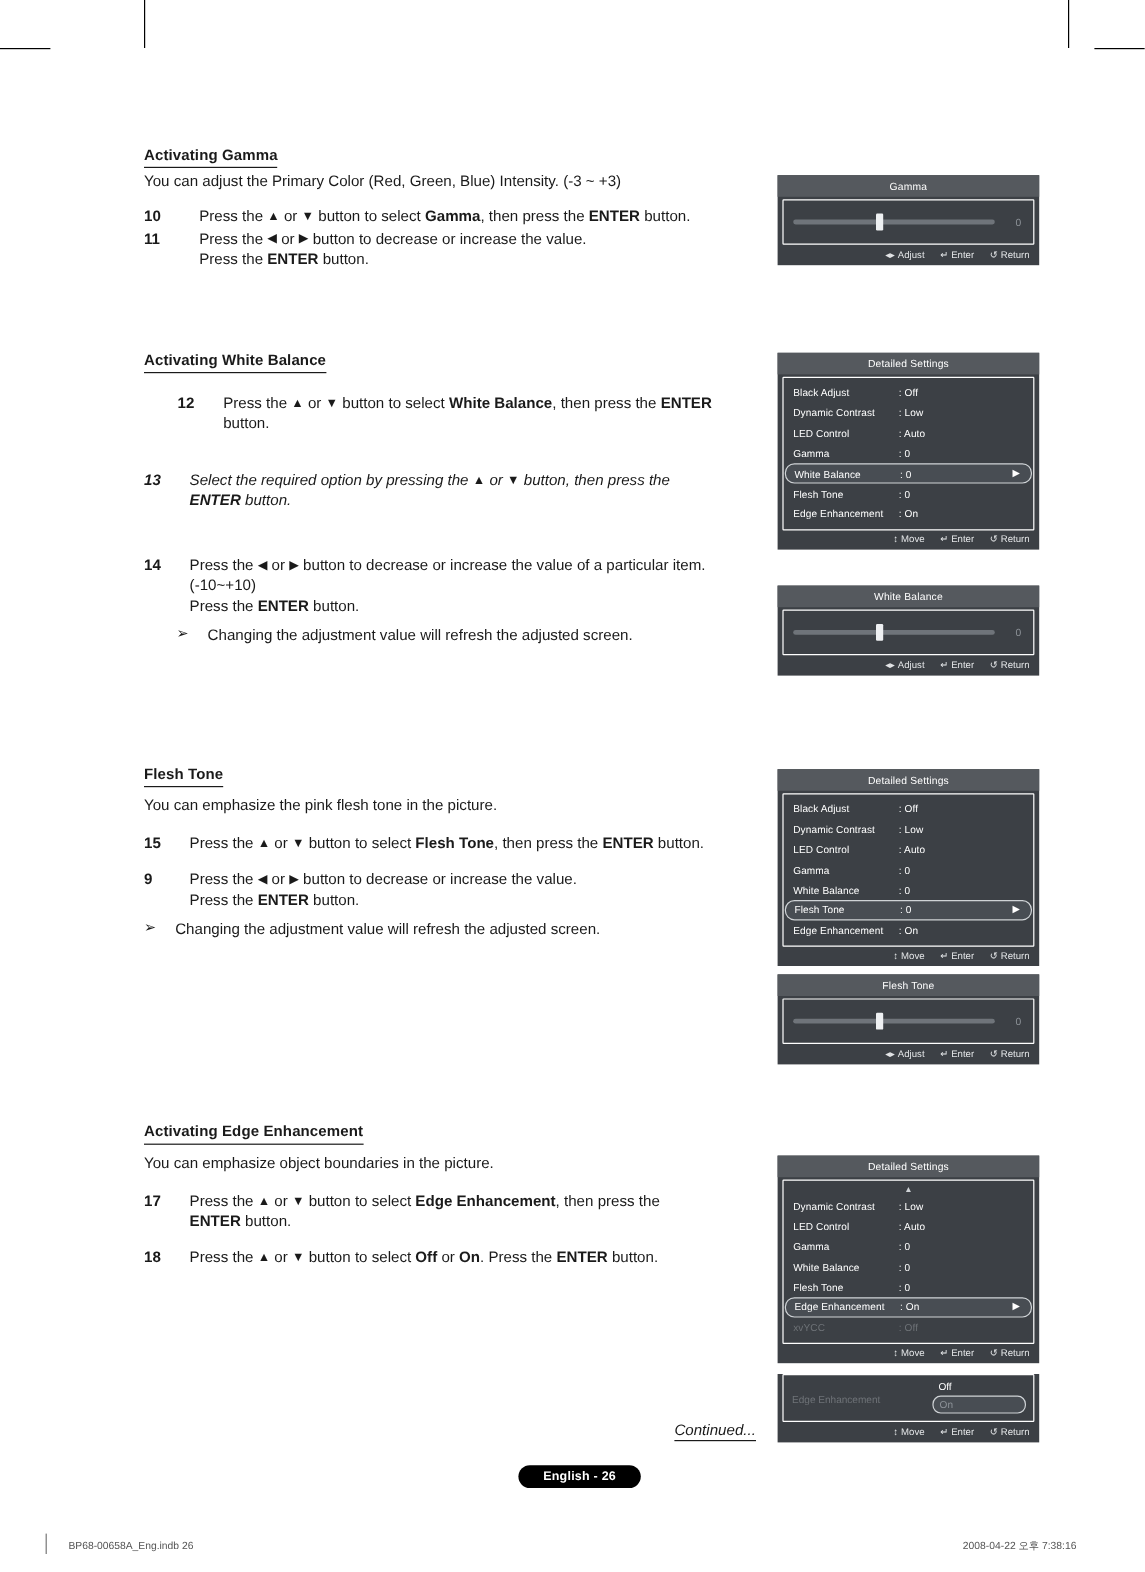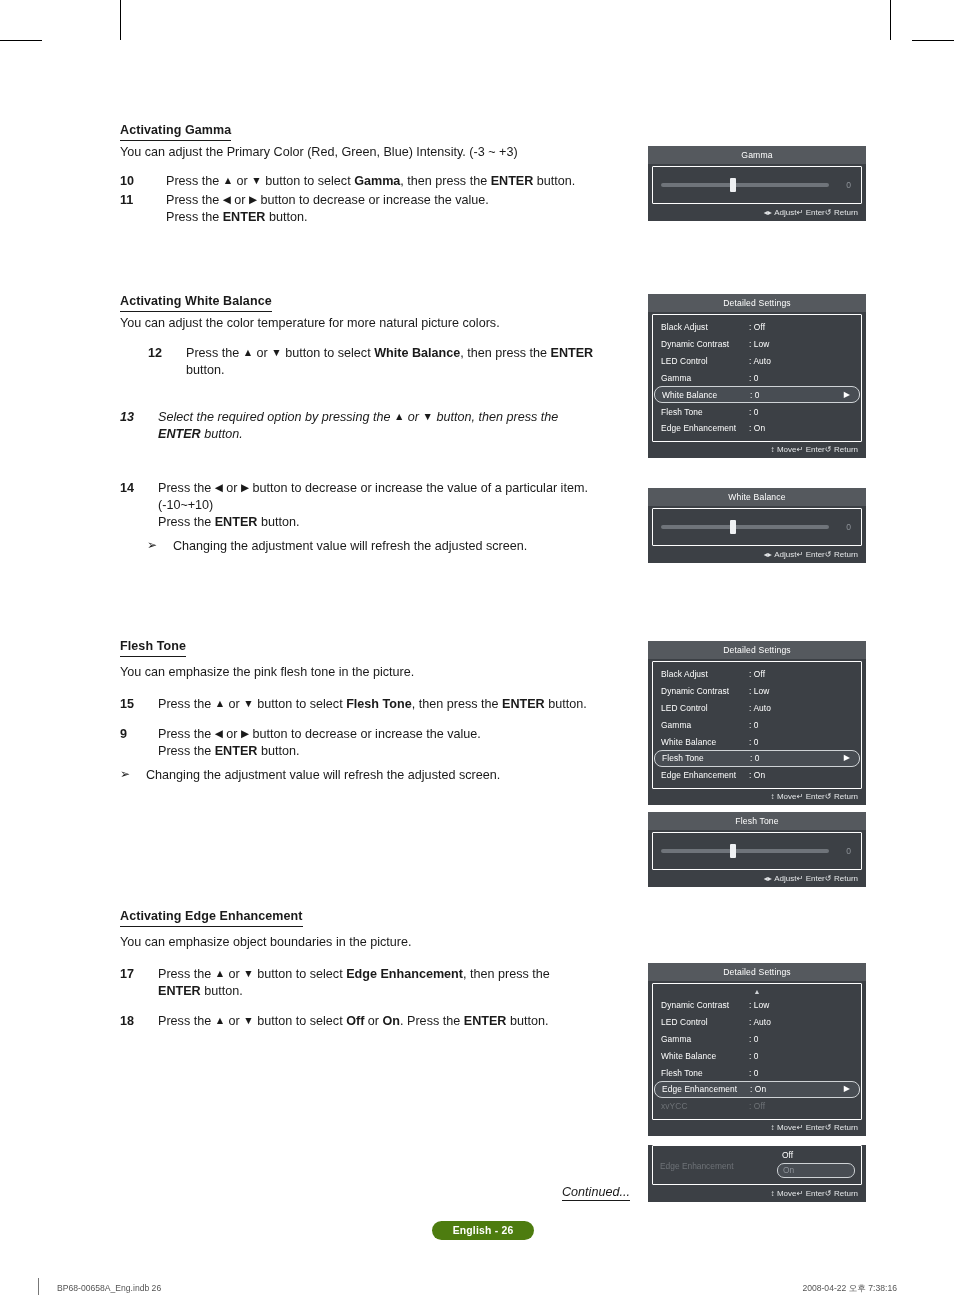--- a/index.html
+++ b/index.html
@@ -127,20 +127,21 @@
   .scroll-up {
     text-align: center;
     font-size: 7px;
     line-height: 7px;
     color: #cfd3d6;
     height: 9px;
   }
   .osd-foot {
     display: flex;
     justify-content: flex-end;
+    gap: 13px;
     padding: 2.5px 8px 4px 0;
     font-size: 8px;
     color: #e3e5e7;
   }
   .osd-foot span.key { white-space: nowrap; }
   .ico { display: inline-block; margin-right: 2.5px; }
 
   
   .slider-area {
     display: flex;
@@ -212,21 +213,21 @@
     font-style: italic;
     border-bottom: 1px solid #1a1a1a;
     padding-bottom: 1px;
   }
   .pagepill {
     position: absolute;
     left: 432px;
     top: 1221px;
     width: 102px;
     height: 19px;
-    background: #4d7c0f;
+    background: #000000;
     border-radius: 10px;
     color: #ffffff;
     font-size: 10.4px;
     font-weight: bold;
     text-align: center;
     line-height: 19px;
     letter-spacing: 0.2px;
   }
   .print-left {
     position: absolute;
@@ -291,21 +292,20 @@
     <div class="osd-foot">
       <span class="key"><span class="ico">◂▸</span><span>Adjust</span></span>
       <span class="key"><span class="ico">↵</span><span>Enter</span></span>
       <span class="key"><span class="ico">↺</span><span>Return</span></span>
     </div>
   </div>
 </div>
 
 <div class="text-col" style="top:291px;">
   <h2 class="sec-title">Activating White Balance</h2>
-  <p class="sec-desc">You can adjust the color temperature for more natural picture colors.</p>
 
   <div class="step" style="margin-top:14px;margin-left:28px;">
     <span class="num">12</span>
     <span class="body">
       Press the <span class="arrow">▲</span> or <span class="arrow">▼</span> button to select <b>White Balance</b>, then press the <b>ENTER</b><br>button.
     </span>
   </div>
 
   <div class="step justify" style="margin-top:30px;font-style:italic;">
     <span class="num">13</span>
@@ -472,21 +472,21 @@
       </div>
     </div>
     <div class="osd-foot">
       <span class="key"><span class="ico">◂▸</span><span>Adjust</span></span>
       <span class="key"><span class="ico">↵</span><span>Enter</span></span>
       <span class="key"><span class="ico">↺</span><span>Return</span></span>
     </div>
   </div>
 </div>
 
-<div class="text-col" style="top:906px;">
+<div class="text-col" style="top:934px;">
   <h2 class="sec-title">Activating Edge Enhancement</h2>
   <p class="sec-desc" style="margin-top:4px;">You can emphasize object boundaries in the picture.</p>
 
   <div class="step" style="margin-top:16px;">
     <span class="num">17</span>
     <span class="body">
       Press the <span class="arrow">▲</span> or <span class="arrow">▼</span> button to select <b>Edge Enhancement</b>, then press the<br>
       <b>ENTER</b> button.
     </span>
   </div>

